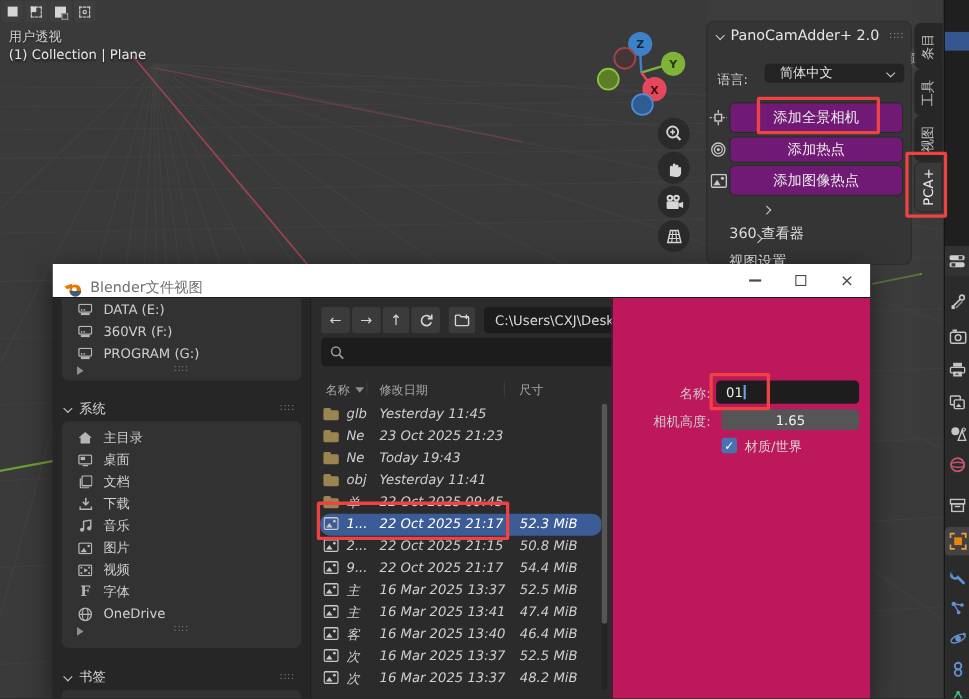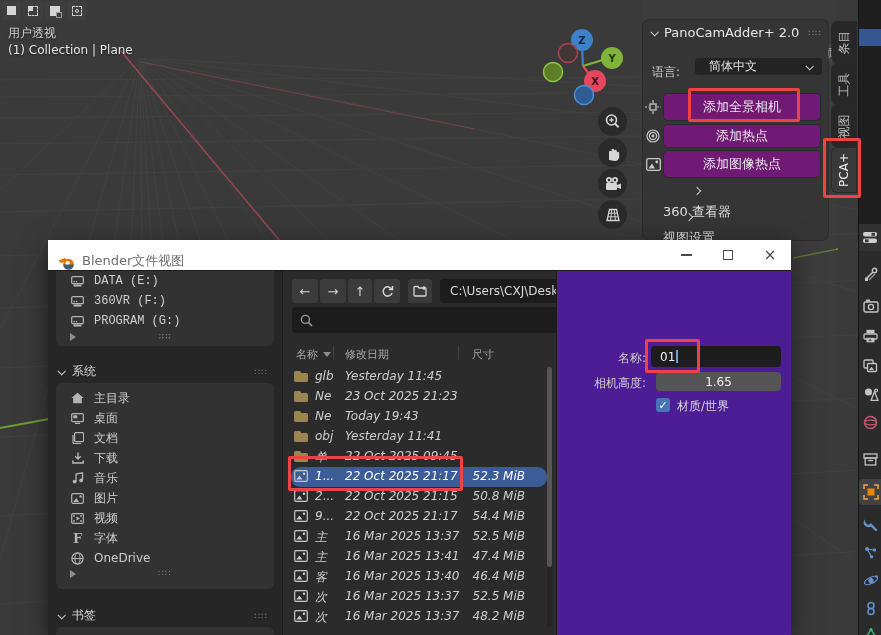--- a/index.html
+++ b/index.html
@@ -106,21 +106,21 @@
   .f-size { position:absolute; right:22px; top:2px; }
   .icon-folder { position:absolute; inset:0; display:none; }
   .icon-image { position:absolute; inset:0; display:none; }
   .t-folder .icon-folder { display:block; }
   .t-image .icon-image { display:block; }
   .folder-shape { position:absolute; left:0; top:3px; width:14px; height:9px; background:#9a8450; border-radius:1.5px; }
   .folder-shape::before { content:""; position:absolute; left:0; top:-2px; width:7px; height:3px; background:#9a8450; border-radius:1.5px 1.5px 0 0; }
   .list-scrollbar { position:absolute; left:264px; top:96px; width:5px; height:260px; background:#242424; border-radius:3px; }
   .list-scrollbar .thumb { position:absolute; left:0; top:0; width:5px; height:200px; background:#565656; border-radius:3px; }
 
-  .dlg-props { position:absolute; left:508px; top:0; width:235px; height:365px; background:#4c1d95; border-left:1px solid #1d1d1d; }
+  .dlg-props { position:absolute; left:508px; top:0; width:235px; height:365px; background:#be185d; border-left:1px solid #1d1d1d; }
   .prop-label { position:absolute; text-align:right; color:#cbcbcb; font-size:12px; }
   .name-field { position:absolute; left:94px; top:75px; width:130px; height:21px; background:#1d1d1d; border-radius:4px; color:#f0f0f0; font-size:12px; display:flex; align-items:center; padding-left:9px; }
   .cursor { width:1.5px; height:13px; background:#6f9fd8; margin-left:1px; }
   .height-field { position:absolute; left:99px; top:101px; width:125px; height:19px; background:#555555; border-radius:4px; color:#f2f2f2; font-size:12px; display:flex; align-items:center; justify-content:center; }
   .mat-check { position:absolute; left:99px; top:127px; width:14px; height:14px; background:#4772b3; border-radius:3px; color:#fff; font-size:11px; display:flex; align-items:center; justify-content:center; }
   .mat-label { position:absolute; left:120px; top:127px; color:#d6d6d6; font-size:12px; }
 
   
   .anno { position:absolute; border:3px solid #ee4243; border-radius:2px; z-index:20; pointer-events:none; }
 </style>
@@ -450,21 +450,21 @@
           </div>
         <div class="win-btn">
             <span class="close-x">×</span>
           </div>
       </div>
     </div>
 
     <div class="dlg-body">
 
       <div class="dlg-sidebar">
-        <div class="side-box" style="top:0; height:75px; border-radius:0 0 6px 6px;font-family:Liberation Mono, monospace;">
+        <div class="side-box" style="top:0; height:75px; border-radius:0 0 6px 6px;">
           <div class="side-item">
             <span class="si-icon">
                 <svg width="13" height="11">
                   <rect x="0.7" y="0.7" width="11.6" height="7" rx="1" fill="none" stroke="#b5b5b5" stroke-width="1.2"></rect>
                   <rect x="2.5" y="8.5" width="8" height="2" fill="#b5b5b5"></rect>
                   <circle cx="3.2" cy="5.6" r="0.8" fill="#b5b5b5"></circle>
                   <circle cx="5.6" cy="5.6" r="0.8" fill="#b5b5b5"></circle>
                 </svg>
               </span>
             <span>DATA (E:)</span>

